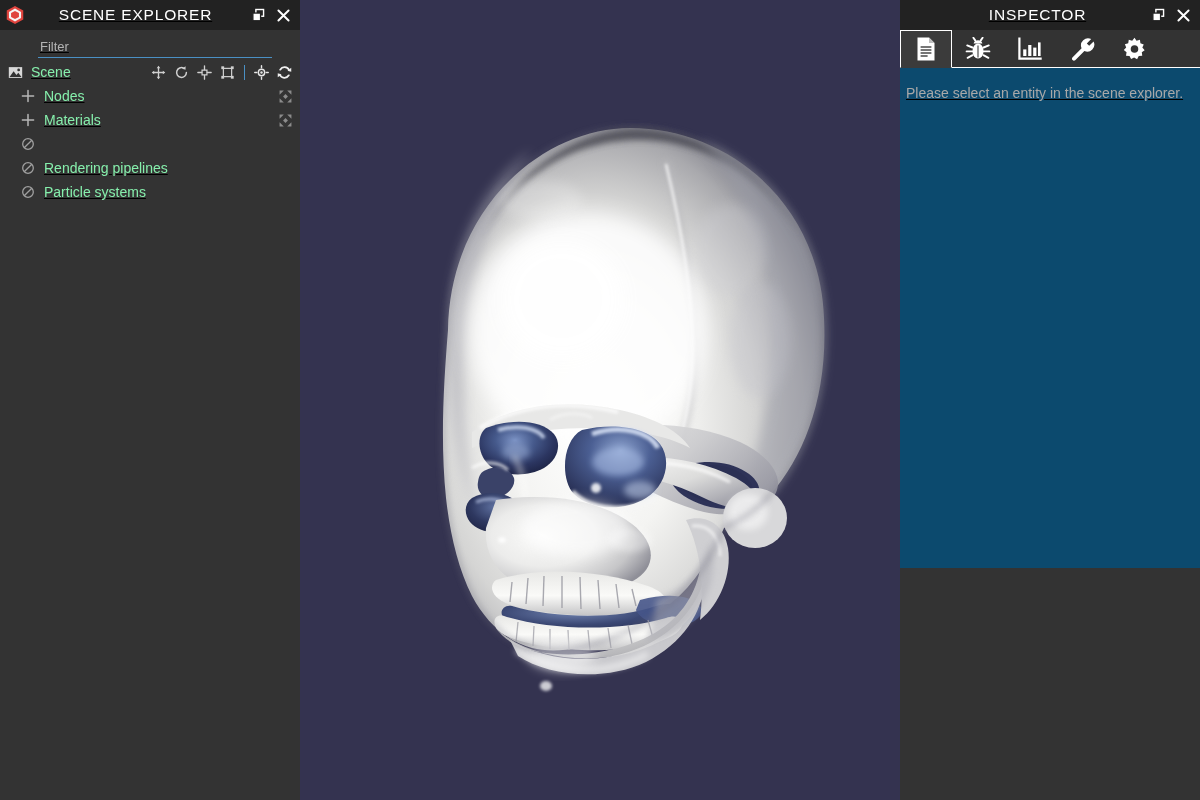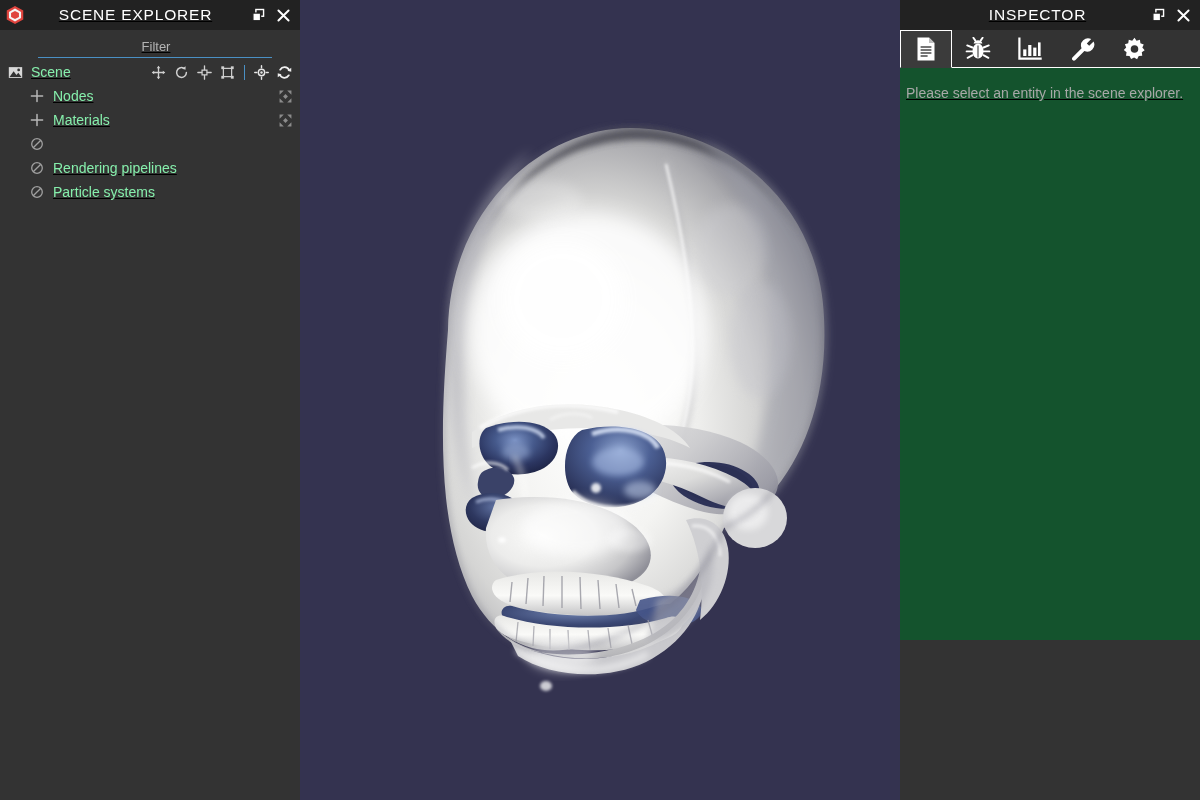--- a/index.html
+++ b/index.html
@@ -93,21 +93,20 @@
     background: transparent;
     border: none;
     border-bottom: 1px solid #4a90c4;
     outline: none;
     color: #fdba74;
     font-family: "Liberation Sans", sans-serif;
     font-size: 13px;
     padding: 0 0 3px 2px;
     height: 19px;
     box-sizing: border-box;
-    text-align: center;
   }
   .filter-input::placeholder { color: #b4b4b4; opacity: 1; }
 
   
   .tree {
     flex: 1 1 auto;
     padding-top: 2px;
     overflow: hidden;
   }
 
@@ -127,21 +126,21 @@
   .tree-row .row-icon {
     width: 18px;
     height: 16px;
     flex: 0 0 18px;
     display: flex;
     align-items: center;
     justify-content: flex-start;
     margin-right: 5px;
   }
 
-  .tree-row.child { padding-left: 30px; }
+  .tree-row.child { padding-left: 13px; margin-left: 8px; }
 
   .tree-label {
     flex: 1 1 auto;
     white-space: nowrap;
     overflow: hidden;
     text-overflow: ellipsis;
   }
 
   .scene-tools {
     display: flex;
@@ -187,23 +186,23 @@
     position: absolute;
     inset: 0;
     width: 100%;
     height: 100%;
     display: block;
   }
 
   
   .inspector-panel {
     width: 300px;
-    height: 640px;
+    height: 568px;
     flex: 0 0 300px;
-    background: #14532d;
+    background: #0c4a6e;
     display: flex;
     flex-direction: column;
     position: relative;
     z-index: 3;
   }
 
   .inspector-panel .panel-title { padding-left: 30px; }
 
   .tab-bar {
     height: 38px;

